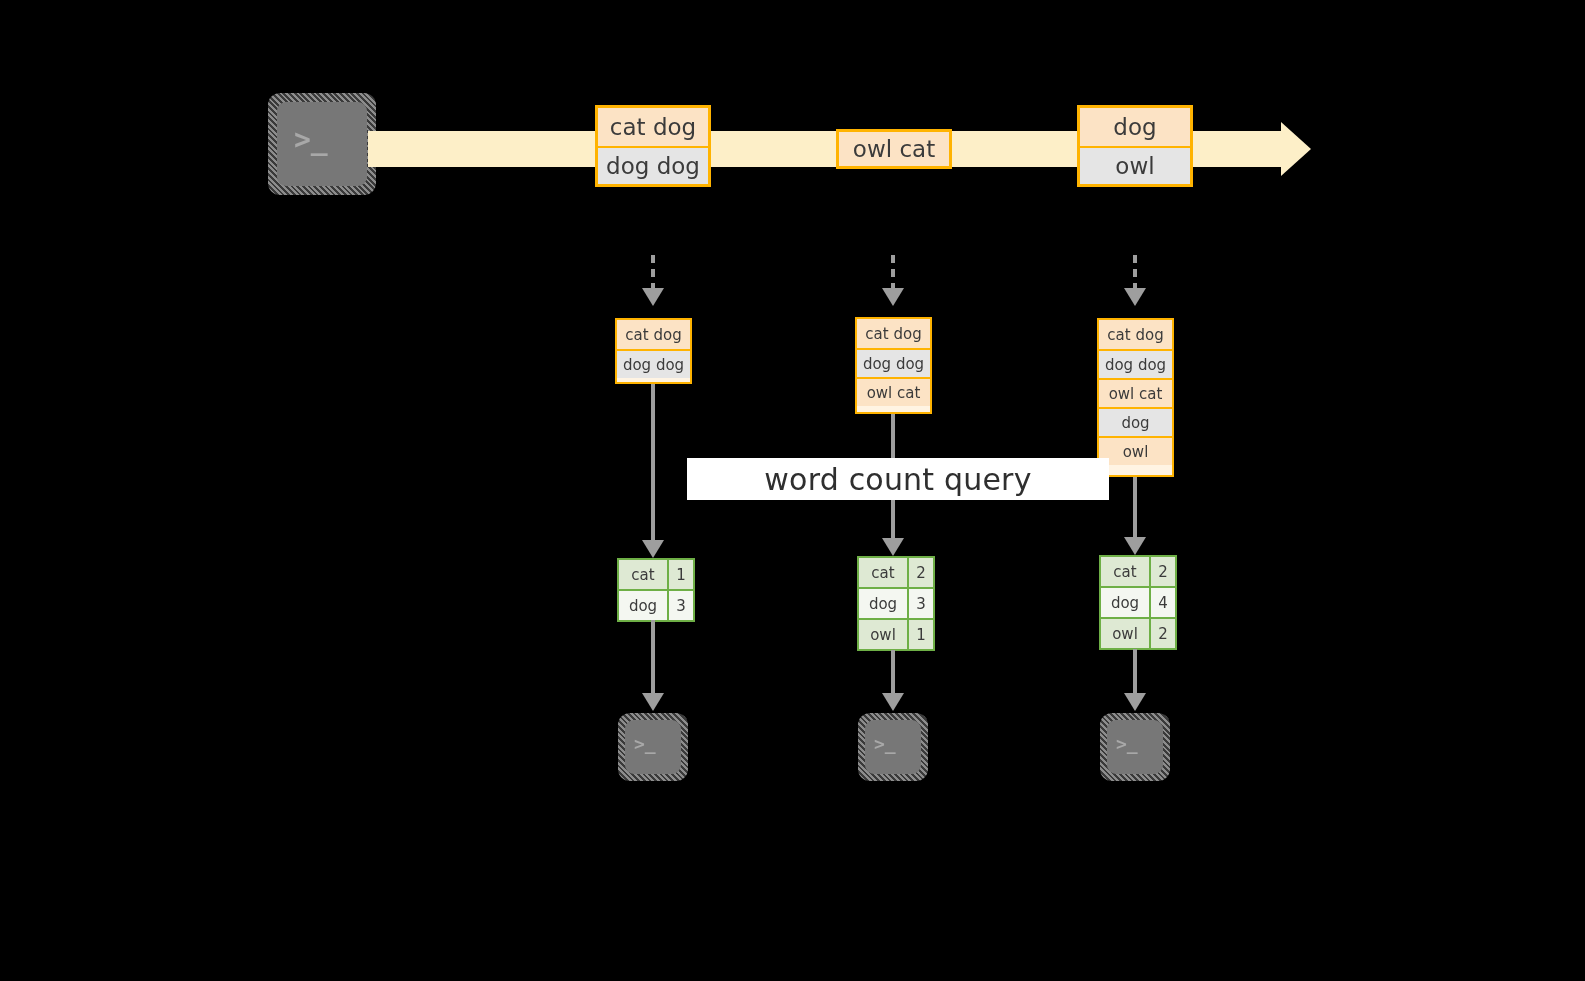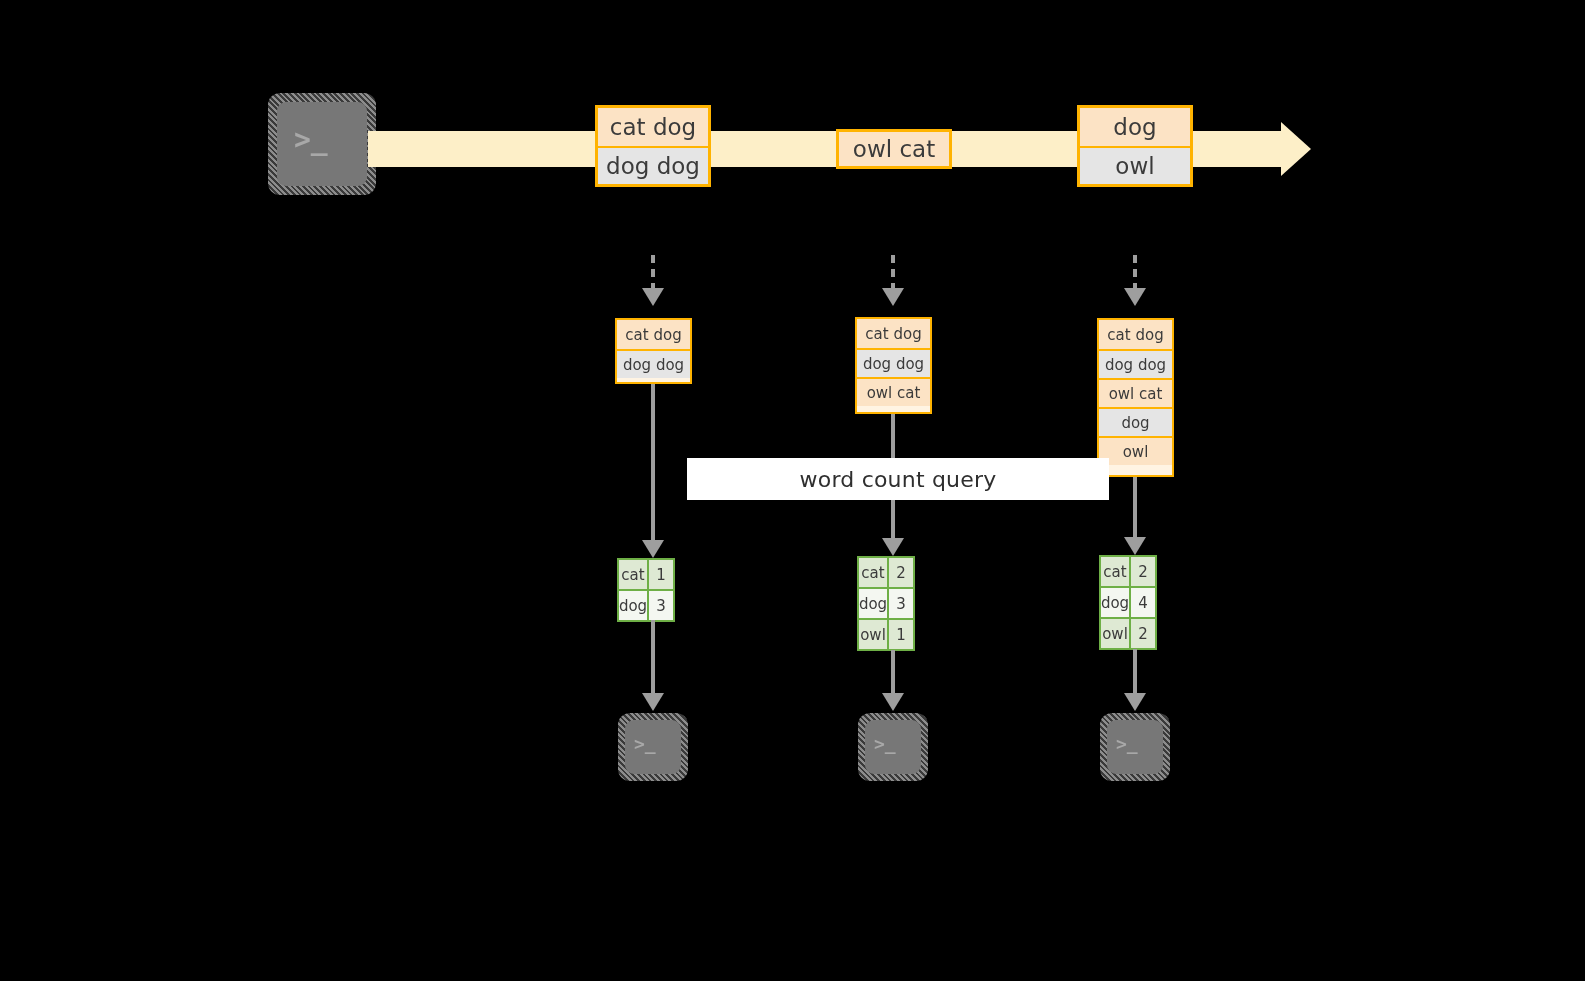--- a/index.html
+++ b/index.html
@@ -113,21 +113,21 @@
   .grow.plain .gcell { background: #F4F7F1; }
   .gcell {
     box-sizing: border-box;
     display: flex;
     align-items: center;
     justify-content: center;
     font-size: 15px;
     color: #3b3b3b;
     white-space: nowrap;
   }
-  .gcell.word { width: 28px; }
+  .gcell.word { width: 48px; }
   .gcell.count {
     width: 26px;
     border-left: 2px solid #6EAF46;
   }
 
   
   .aline {
     position: absolute;
     background: #9e9e9e;
     width: 4px;
@@ -148,21 +148,21 @@
 
   
   .query-band {
     position: absolute;
     background: #FFFFFF;
     display: flex;
     align-items: center;
     justify-content: center;
   }
   .query-label {
-    font-size: 22px;
+    font-size: 30px;
     color: #2f2f2f;
     letter-spacing: 0.2px;
     white-space: nowrap;
   }
 </style>
 </head>
 <body>
 
 <div id="canvas">
 

